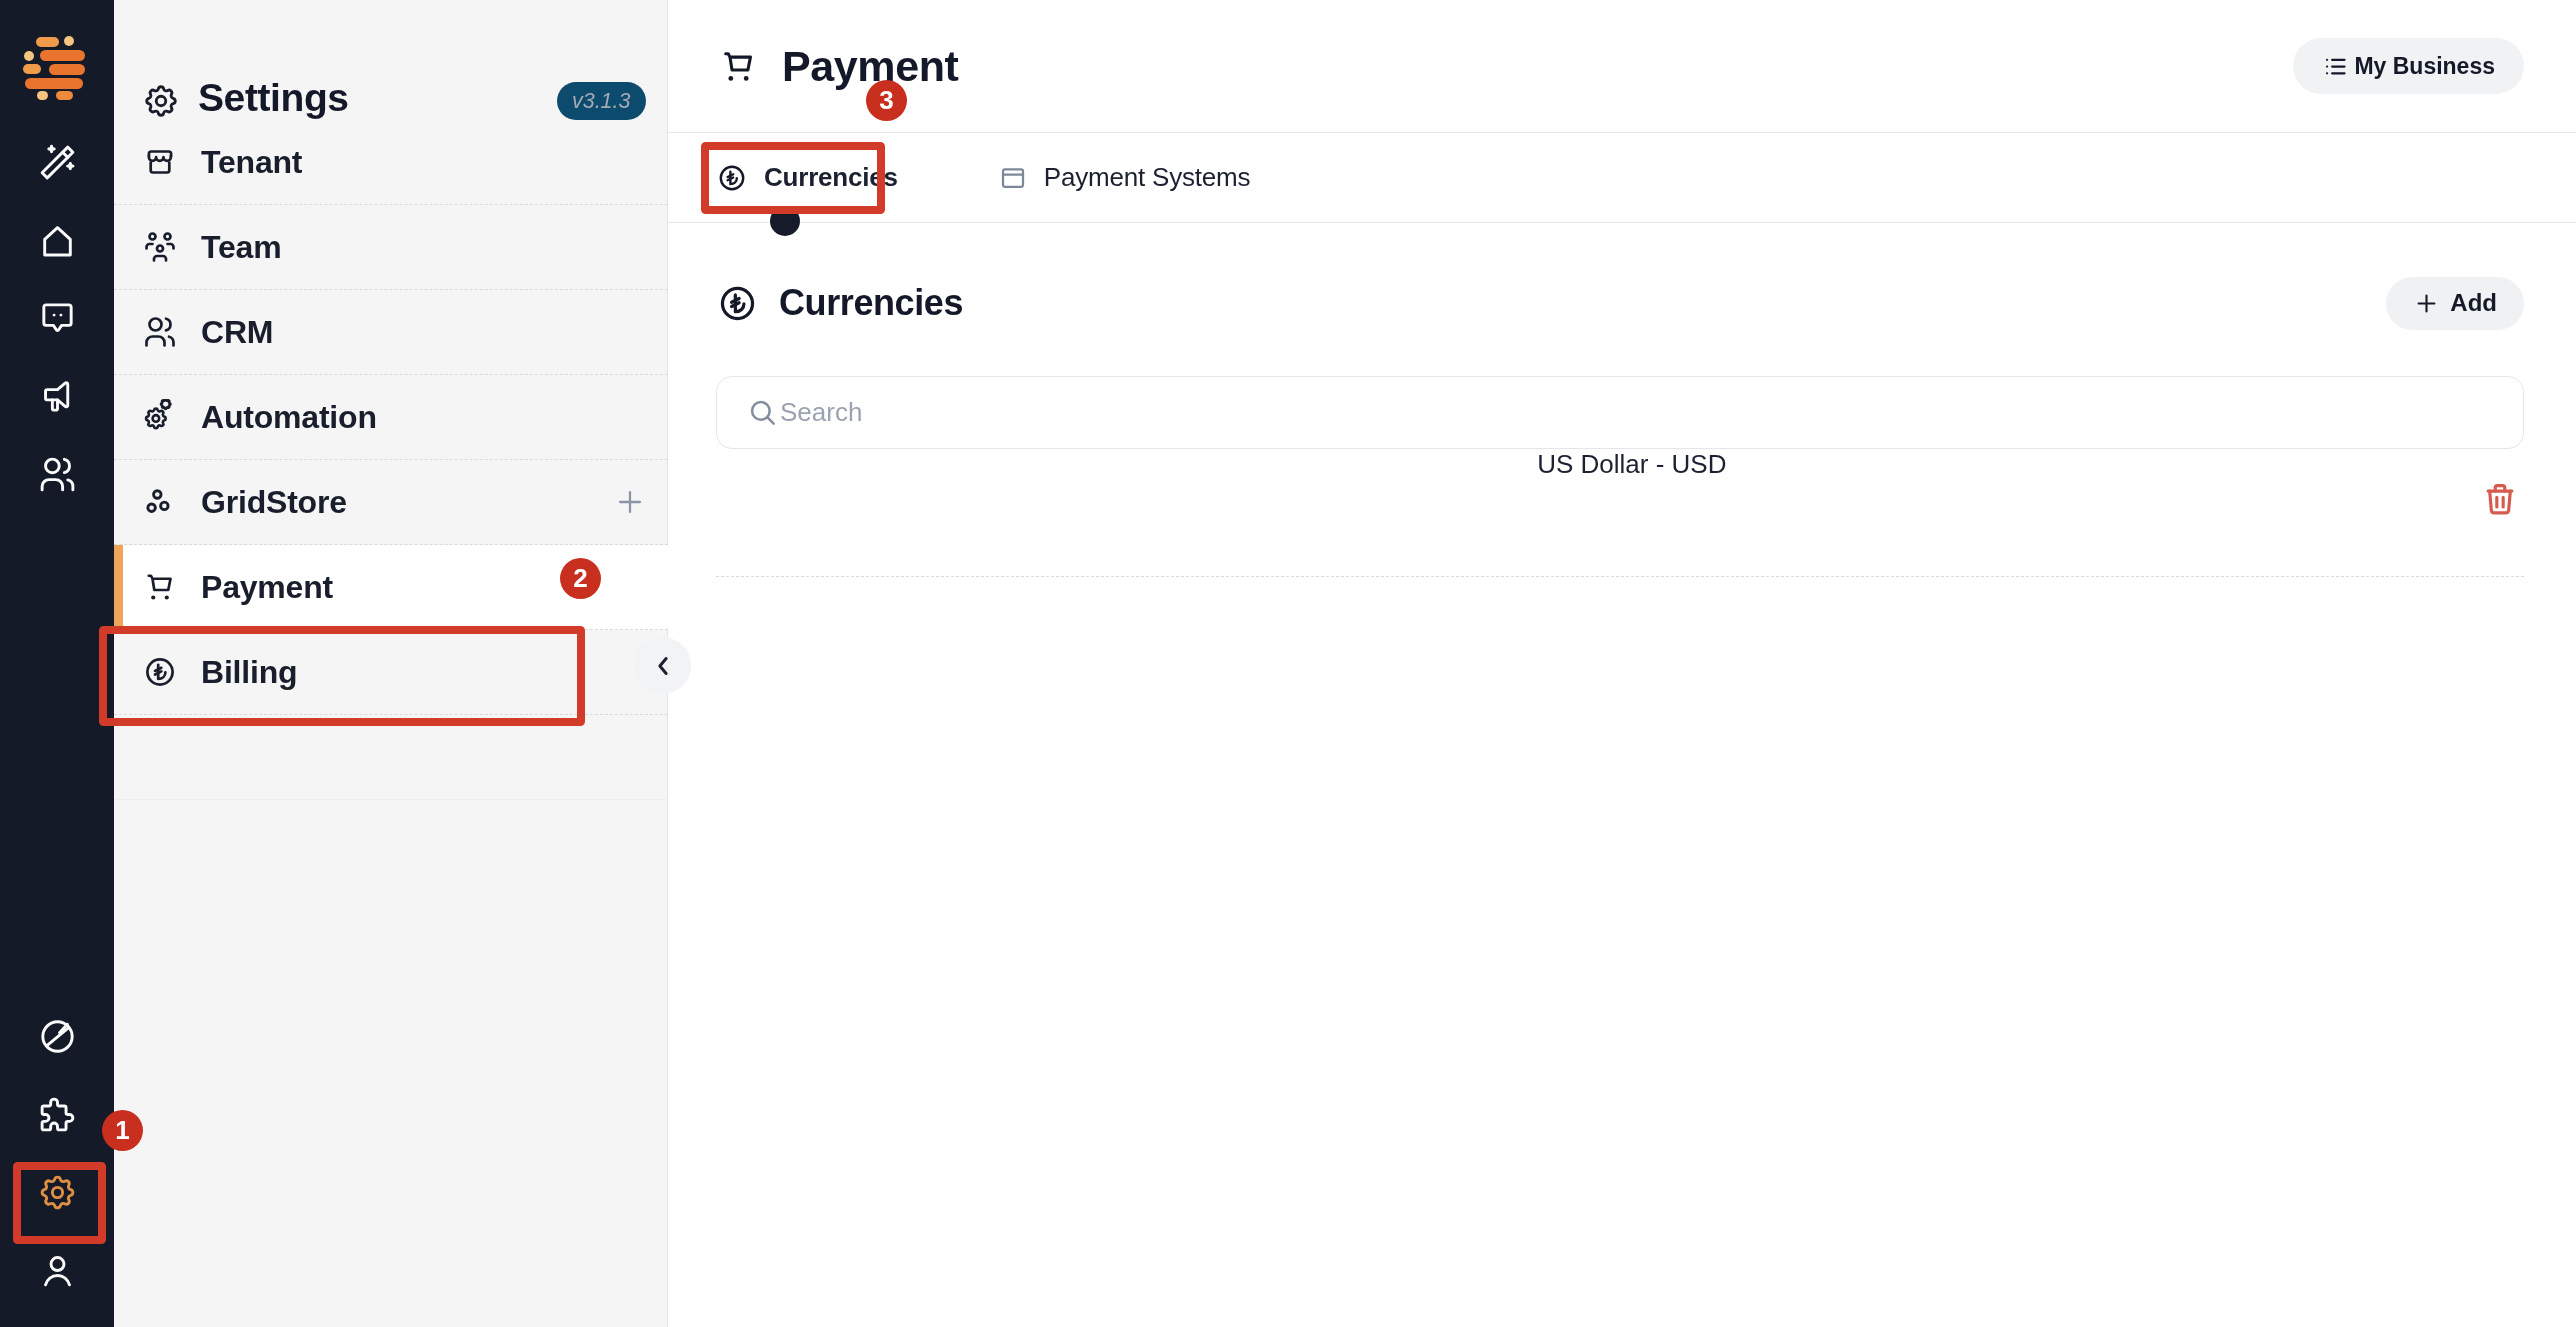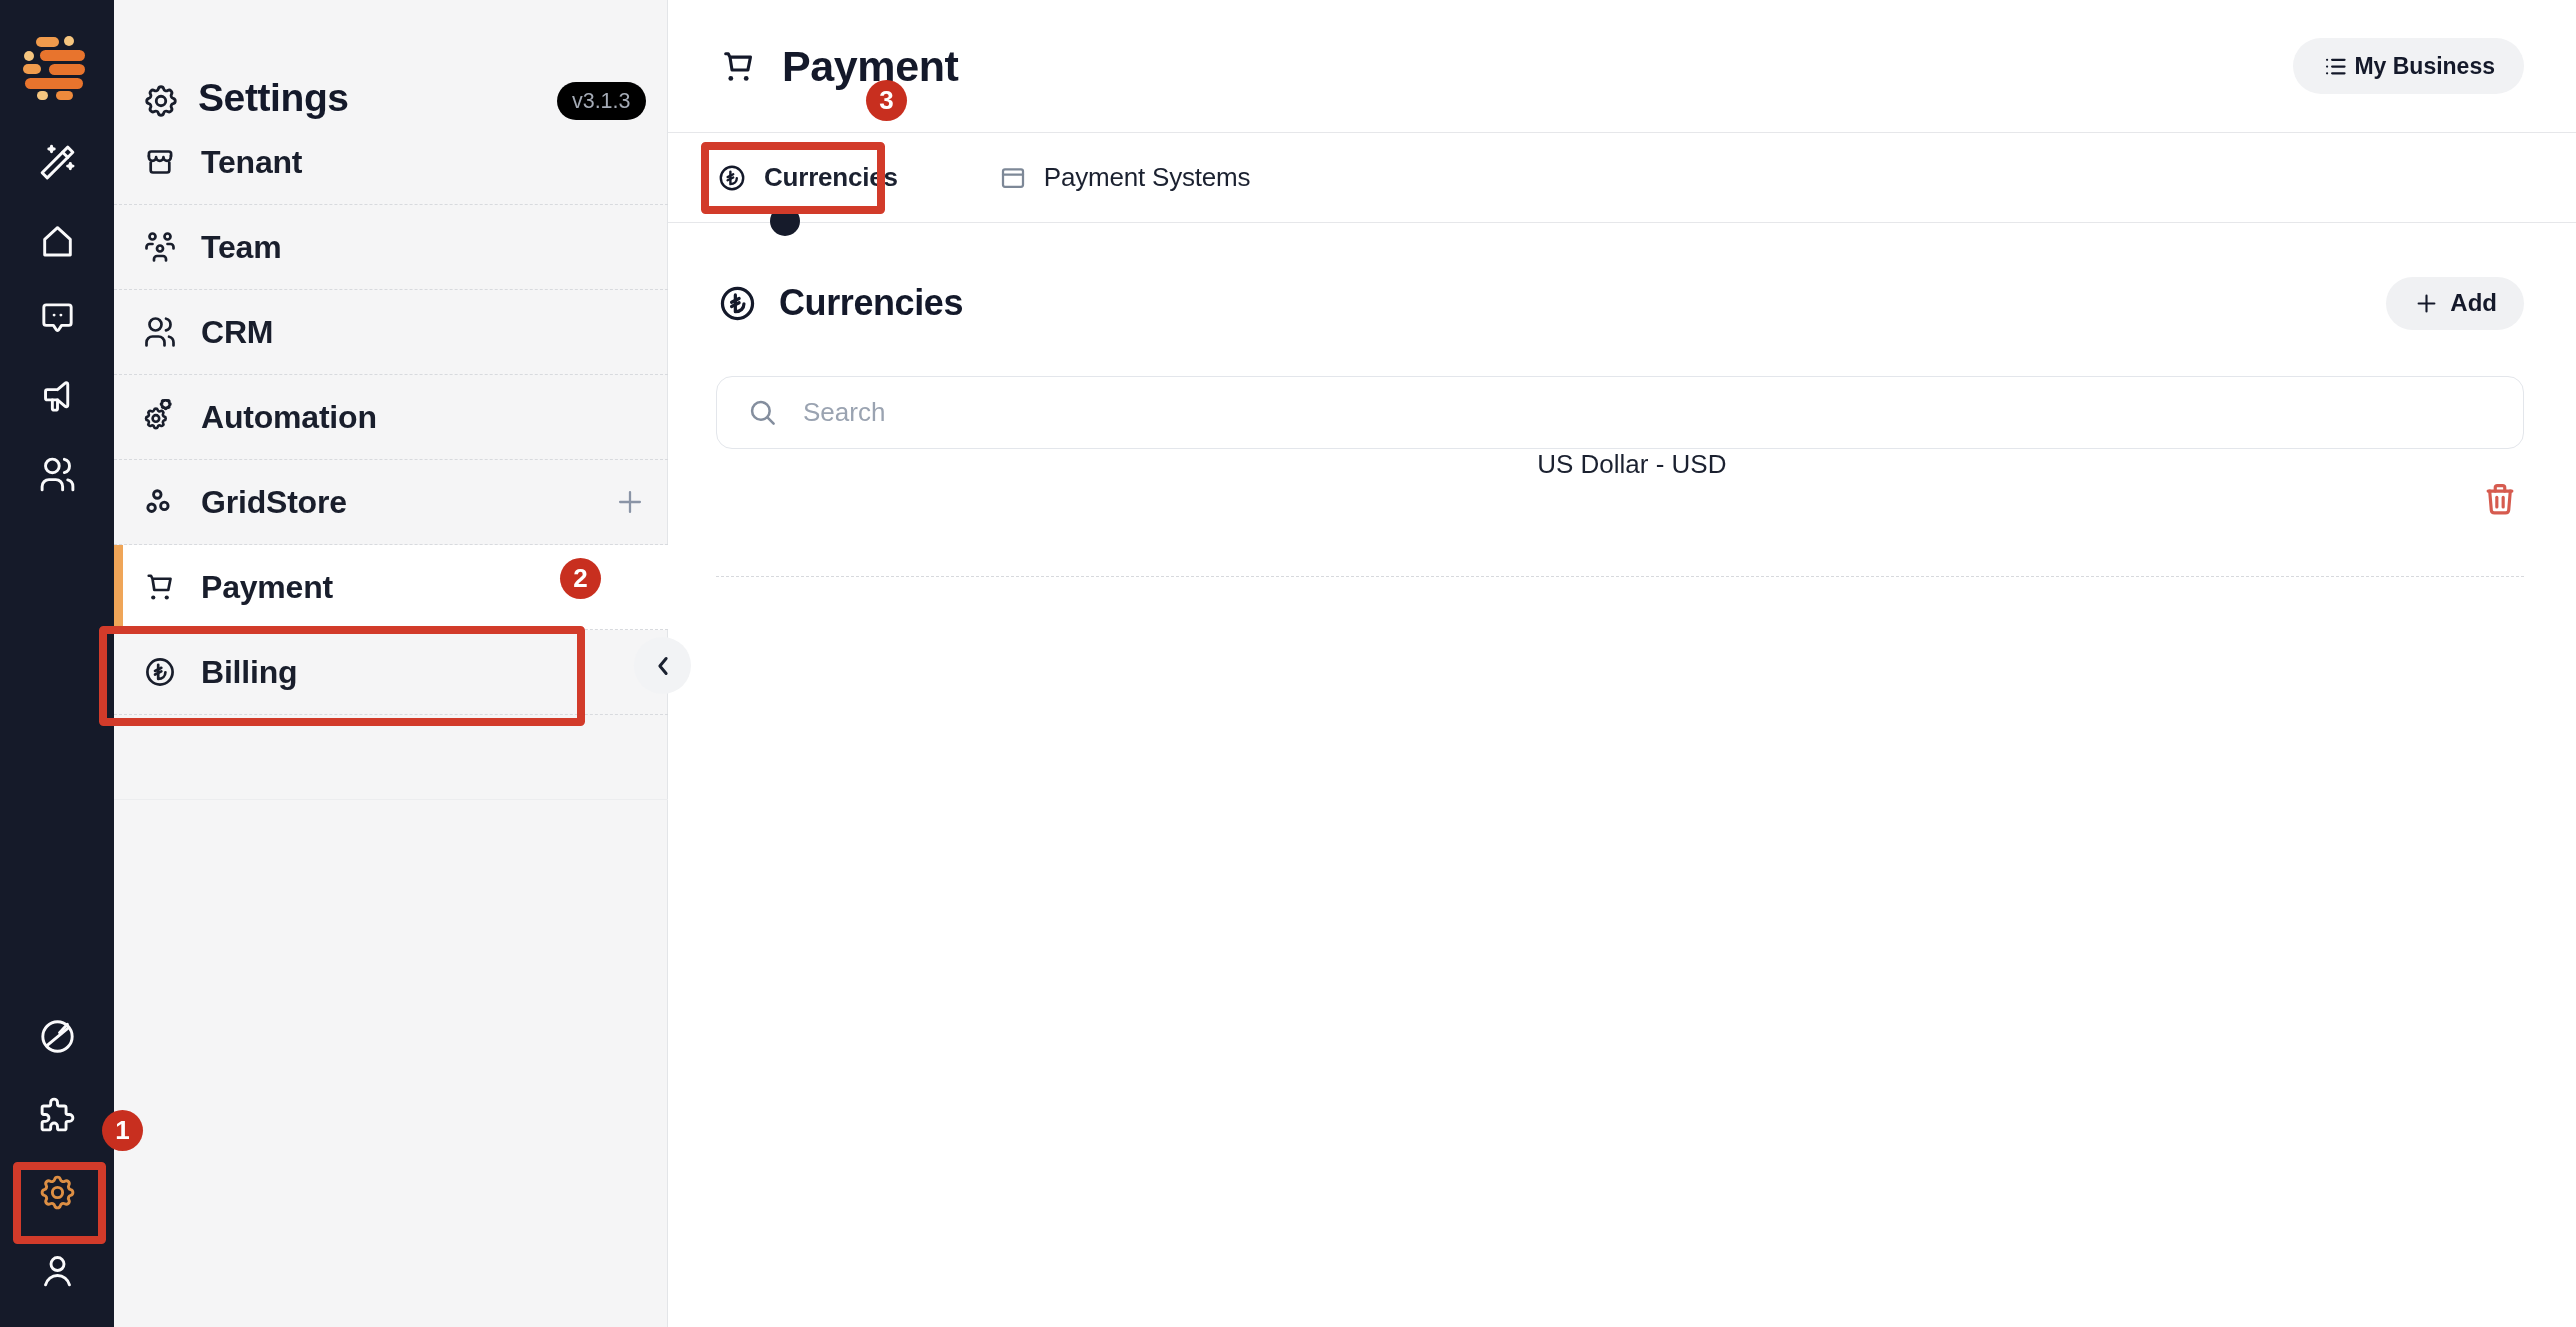--- a/index.html
+++ b/index.html
@@ -25,22 +25,22 @@
   .rail-btn.orange { color:#DD8F44; }
 
   
   .sidebar {
     position:absolute; left:114px; top:0; width:554px; height:1327px;
     background:#F5F5F6; border-right:0.9px solid #E3E5E8; z-index:4;
   }
   .sb-header { height:120px; display:flex; align-items:flex-end; padding:0 21.5px 0 28px; }
   .sb-title { font-size:39px; font-weight:700; color:#14192A; margin-left:18px; letter-spacing:-0.4px; }
   .sb-version {
-    margin-left:auto; background:#000000; color:#A4AAB5;
-    font-size:21.5px; border-radius:20px; padding:6.3px 15px;
+    margin-left:auto; background:#0c4a6e; color:#A4AAB5;
+    font-size:21.5px; border-radius:20px; padding:6.3px 15px;font-style:italic;
   }
   .sb-nav { position:absolute; top:120px; left:0; width:554px; }
   .sb-item {
     position:relative; height:85px; display:flex; align-items:center;
     padding:0 21.5px 0 28px; border-bottom:0.9px dashed #D8DADE; cursor:pointer;
   }
   .sb-item .sb-label { margin-left:23px; font-size:32px; font-weight:600; color:#191E2C; letter-spacing:-0.2px; }
   .sb-item.active { background:#ffffff; }
   .sb-item.active::before {
     content:""; position:absolute; left:0; top:0; bottom:0; width:9px; background:#EFA558;
@@ -82,21 +82,21 @@
   .content { padding:0 52px 0 48px; }
   .section-row { margin-top:54px; display:flex; align-items:center; height:52px; }
   .section-title { font-size:36px; font-weight:700; color:#14192A; margin-left:20px; letter-spacing:-0.4px; }
   .add-btn {
     margin-left:auto; display:flex; align-items:center; gap:10.7px; background:#F0F1F3;
     border:none; cursor:pointer; border-radius:895px; padding:12.5px 27px;
     font-size:24px; font-weight:600; color:#14192A; font-family:"Liberation Sans", sans-serif;
   }
   .search-box {
     margin-top:47px; height:73px; border:1.8px solid #E3E6EB; border-radius:16px;
-    display:flex; align-items:center; padding:0 29px; gap:23px; background:#fff;
+    display:flex; align-items:center; padding:0 29px; background:#fff;
   }
   .search-box input {
     flex:1; border:none; outline:none; background:transparent;
     font-size:26px; color:#1B2130; font-family:"Liberation Sans", sans-serif;
   }
   .search-box input::placeholder { color:#9AA3B1; }
 
   .currency-row {
     height:128px; display:flex; align-items:center;
     padding:0 5.4px 0 29px; border-bottom:1.8px dashed #D7D9DD;flex-direction:column;

